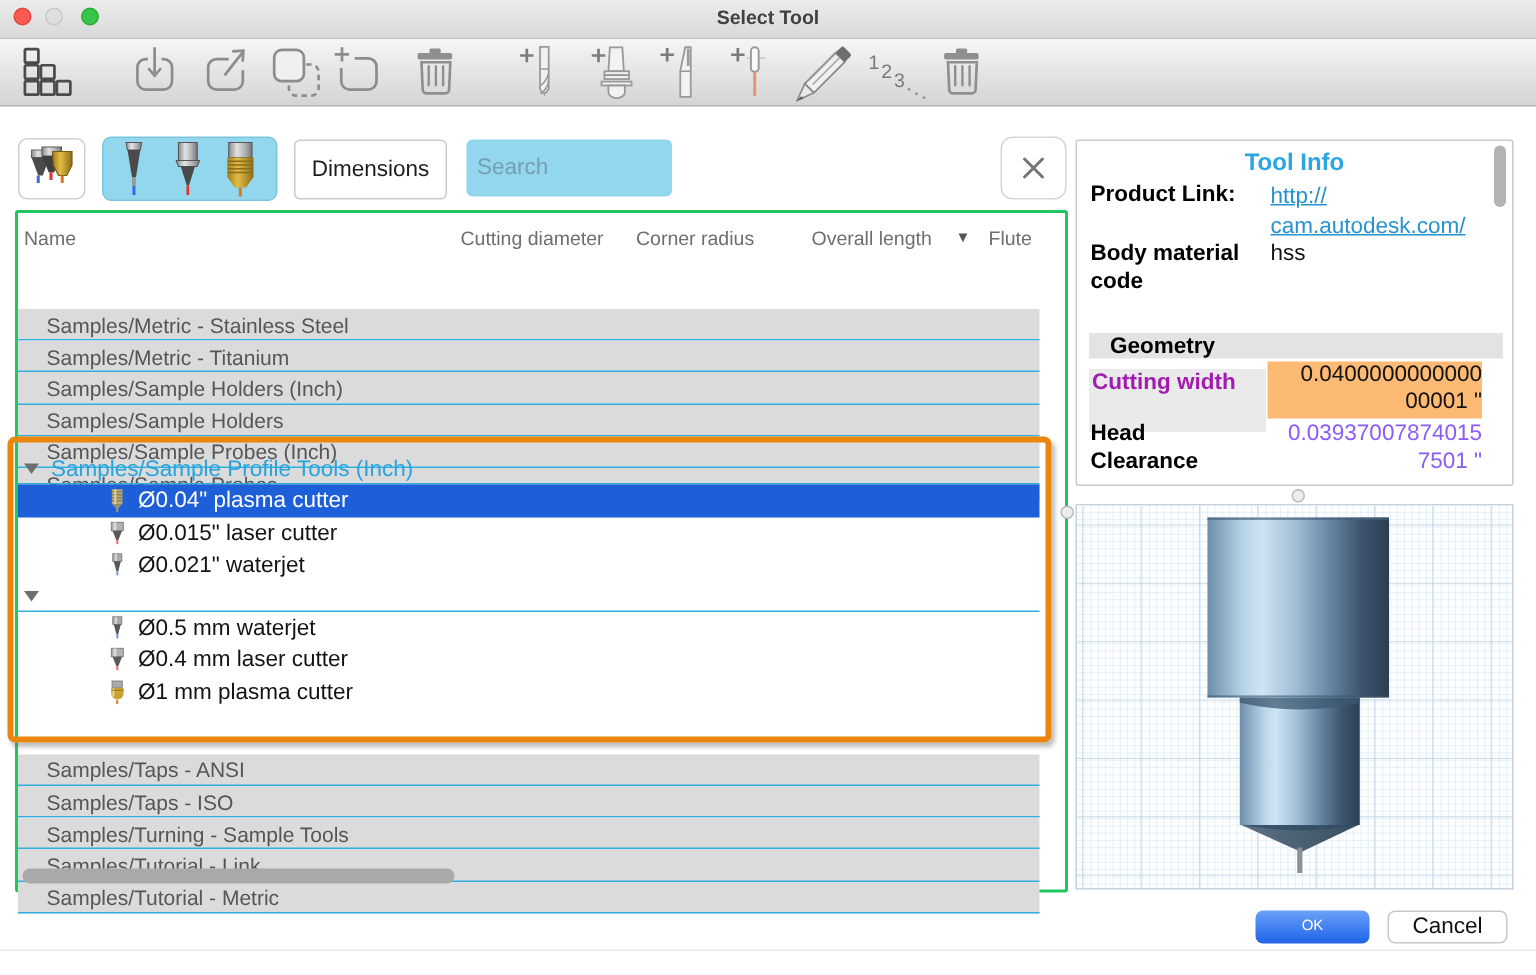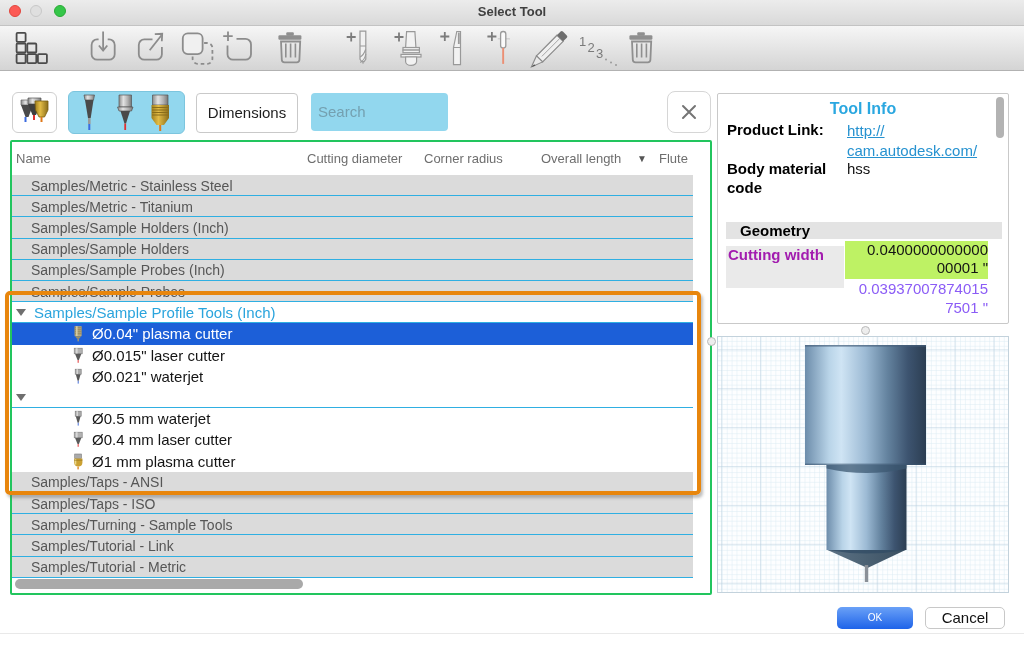--- a/index.html
+++ b/index.html
@@ -15,21 +15,21 @@
   
   .btnw{background:#fff;border:1px solid #cfcfcf;border-radius:6px;}
   .btnb{background:#92d7ee;border:1px solid #7cc5de;border-radius:6px;}
   #dimensions{left:196px;top:93px;width:100px;height:38px;background:#fff;border:1px solid #c9c9c9;border-radius:4px;text-align:center;line-height:38px;font-size:15px;color:#1d1d1d;}
   #search{left:311px;top:93px;width:137px;height:38px;background:#92d7ee;border-radius:4px;line-height:38px;font-size:15px;color:#74a0b0;padding-left:7px;box-sizing:border-box;}
   #xbtn{left:667px;top:91px;width:44px;height:42px;background:#fff;border:1px solid #d6d6d6;border-radius:8px;box-sizing:border-box;}
   
   #tbl{left:10px;top:140px;width:702px;height:455px;border:2px solid #22c55e;border-radius:2px;background:#fff;box-sizing:border-box;}
   .hdr{position:absolute;top:0;font-size:13px;color:#6e6e6e;line-height:33px;height:33px;}
   .row{position:absolute;left:2px;width:681px;height:21.2px;box-sizing:border-box;font-size:14px;color:#565656;}
-  .row.gray{background:#dbdbdb;border-bottom:1px solid #2fafe2;}
+  .row.gray{background:#dbdbdb;border-bottom:1px solid #2fafe2;margin-top:31px;}
   .row .lbl{position:absolute;left:19px;top:2.5px;}
   .row.open{font-size:15px;color:#2aa4dd;border-bottom:1px solid #2fafe2;}
   .row.tool{font-size:15px;color:#141414;}
   .row.sel{background:#1c5fd8;color:#fff;}
   .tri{position:absolute;left:4px;top:7px;width:0;height:0;border-left:5px solid transparent;border-right:5px solid transparent;border-top:7px solid #6f6f6f;}
   .toollbl{position:absolute;left:80px;top:2px;}
   
   #orange{left:5px;top:291px;width:696px;height:204px;border:4px solid #e8860d;border-radius:5px;box-sizing:border-box;box-shadow:2px 3px 3px rgba(110,110,110,.45);}
   
   #info{left:717px;top:93px;width:292px;height:231px;border:1px solid #c9c9c9;border-radius:2px;background:#fff;box-sizing:border-box;font-size:15px;}
@@ -299,21 +299,22 @@
   <div id="orange" class="abs"></div>
 
   <div id="info" class="abs">
     <div class="abs" style="left:0;top:6px;width:290px;text-align:center;font-weight:bold;font-size:16px;color:#2aa7e0;">Tool Info</div>
     <div class="abs" style="left:9px;top:27px;font-weight:bold;color:#000;">Product Link:</div>
     <div class="abs" style="left:129px;top:27px;width:152px;line-height:19.5px;color:#2692d0;text-decoration:underline;">http://<br>cam.autodesk.com/</div>
     <div class="abs" style="left:9px;top:66px;width:118px;font-weight:bold;color:#000;line-height:18.5px;">Body material code</div>
     <div class="abs" style="left:129px;top:66px;color:#141414;">hss</div>
     <div class="abs" style="left:8px;top:128px;width:262px;height:17px;background:#e3e3e3;font-weight:bold;color:#000;line-height:17px;padding-left:14px;">Geometry</div>
     <div class="abs" style="left:8px;top:152px;width:118px;height:42px;background:#eaeaea;font-weight:bold;color:#a21caf;padding-left:2px;box-sizing:border-box;">Cutting width</div>
-    <div class="abs" style="left:127px;top:147px;width:143px;height:38px;background:#bef264;color:#141414;text-align:right;line-height:18px;">0.0400000000000<br>00001 "</div>
+    <div class="abs" style="left:127px;top:147px;width:143px;height:38px;background:#fdba74;color:#141414;text-align:right;line-height:18px;">0.0400000000000<br>00001 "</div>
+    <div class="abs" style="left:9px;top:186px;width:118px;font-weight:bold;color:#000;line-height:18.5px;">Head<br>Clearance</div>
     <div class="abs" style="left:127px;top:186px;width:143px;color:#8b5cf6;text-align:right;line-height:18.5px;">0.03937007874015<br>7501 "</div>
     <div class="abs" style="left:278px;top:3px;width:8px;height:41px;border-radius:4px;background:#b3b3b3;"></div>
   </div>
 
   <div class="abs" style="left:861px;top:326px;width:9px;height:9px;border-radius:50%;background:#ededed;border:1px solid #b9b9b9;box-sizing:border-box;"></div>
   <div class="abs" style="left:707px;top:337px;width:9px;height:9px;border-radius:50%;background:#ededed;border:1px solid #b9b9b9;box-sizing:border-box;"></div>
 
   <div id="vp" class="abs">
   <svg width="290" height="255">
     <defs>

